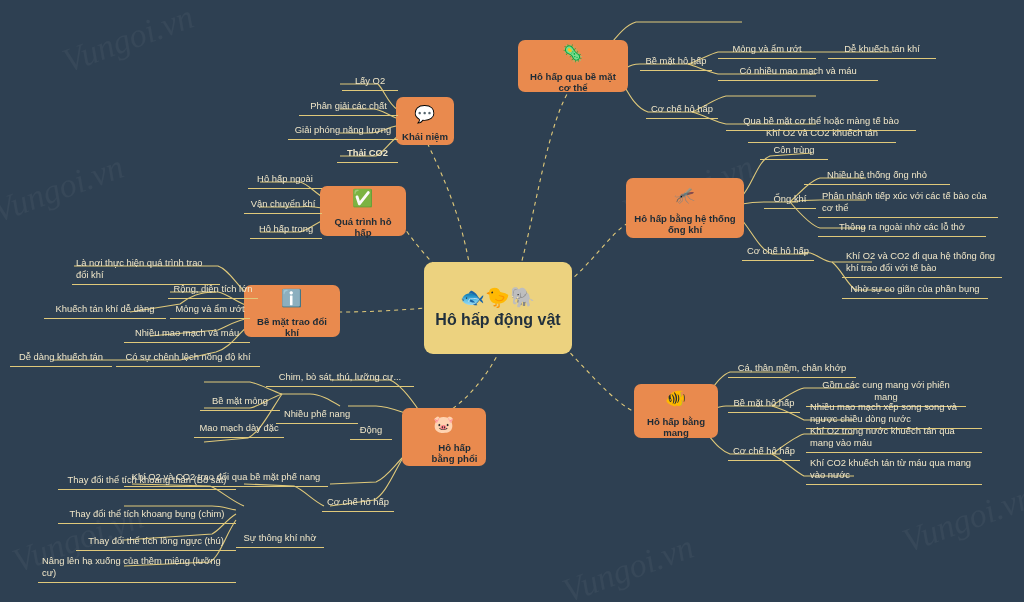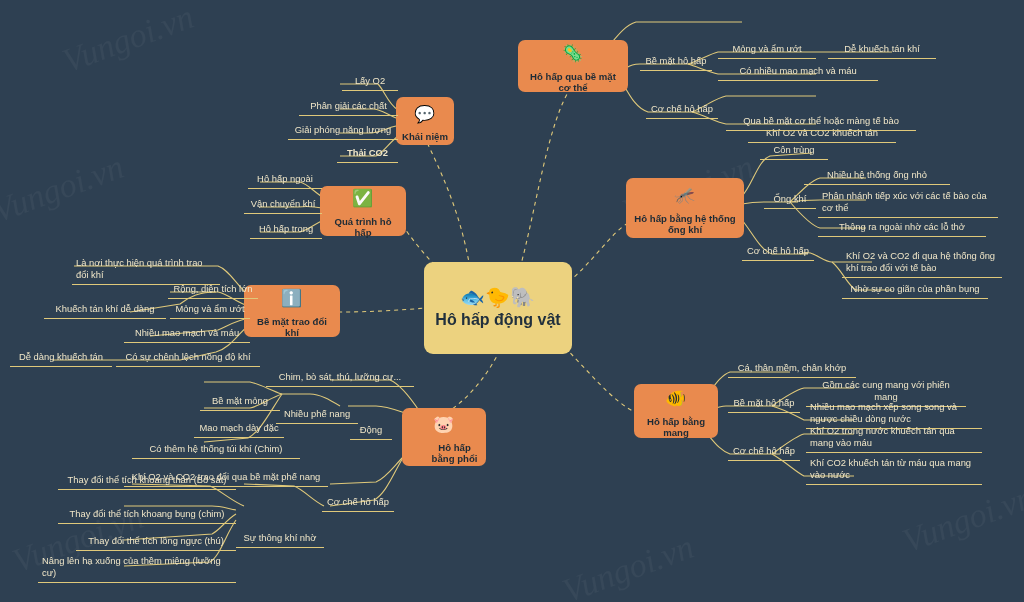--- a/index.html
+++ b/index.html
@@ -265,21 +265,20 @@
     <span class="node-ico">
       <span class="icon-badge">🐷</span>
       <span style="font-size:9.6px;margin-left:21px;">Hô hấp bằng phổi</span>
     </span>
   </div>
   <div class="leaf center" style="left:266px; top:369px; width:148px; border-bottom:1.1px solid #e0c97a;">Chim, bò sát, thú, lưỡng cư...</div>
   <div class="leaf center" style="left:350px; top:422px; width:42px; border-bottom:1.1px solid #e0c97a;">Động</div>
   <div class="leaf center" style="left:276px; top:406px; width:82px; border-bottom:1.1px solid #e0c97a;">Nhiều phế nang</div>
   <div class="leaf center" style="left:200px; top:393px; width:80px; border-bottom:1.1px solid #e0c97a;">Bề mặt mỏng</div>
   <div class="leaf center" style="left:194px; top:420px; width:90px; border-bottom:1.1px solid #e0c97a;">Mao mạch dày đặc</div>
-  <div class="leaf center" style="left:132px; top:441px; width:168px; border-bottom:1.1px solid #e0c97a;">Có thêm hệ thống túi khí (Chim)</div>
   <div class="leaf center" style="left:322px; top:494px; width:72px; border-bottom:1.1px solid #e0c97a;">Cơ chế hô hấp</div>
   <div class="leaf center" style="left:124px; top:469px; width:204px; border-bottom:1.1px solid #e0c97a;">Khí O2 và CO2 trao đổi qua bề mặt phế nang</div>
   <div class="leaf center" style="left:236px; top:530px; width:88px; border-bottom:1.1px solid #e0c97a;">Sự thông khí nhờ</div>
   <div class="leaf center" style="left:58px; top:472px; width:178px; border-bottom:1.1px solid #e0c97a;">Thay đổi thể tích khoang thân (Bò sát)</div>
   <div class="leaf center" style="left:58px; top:506px; width:178px; border-bottom:1.1px solid #e0c97a;">Thay đổi thể tích khoang bụng (chim)</div>
   <div class="leaf center" style="left:76px; top:533px; width:160px; border-bottom:1.1px solid #e0c97a;">Thay đổi thể tích lồng ngực (thú)</div>
   <div class="leaf" style="left:38px; top:553px; width:198px; border-bottom:1.1px solid #e0c97a;">Nâng lên hạ xuống của thềm miệng (lưỡng cư)</div>
 
 </div>
 

